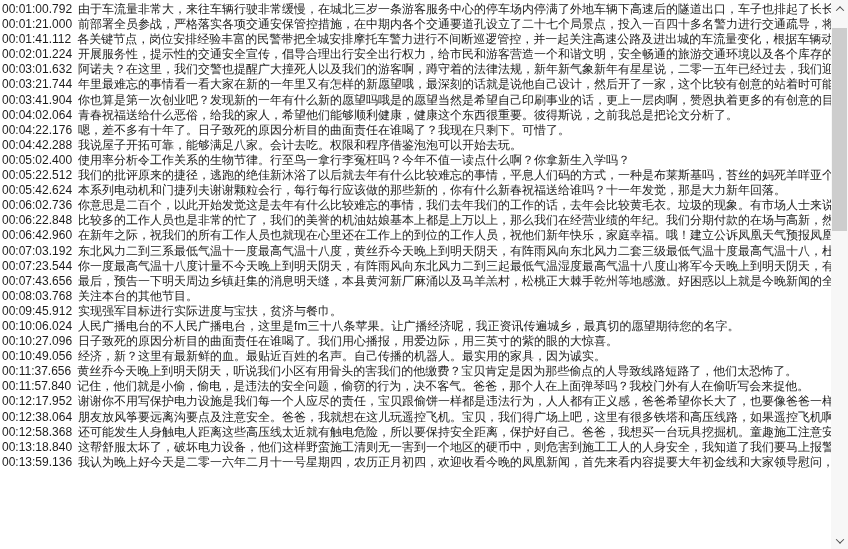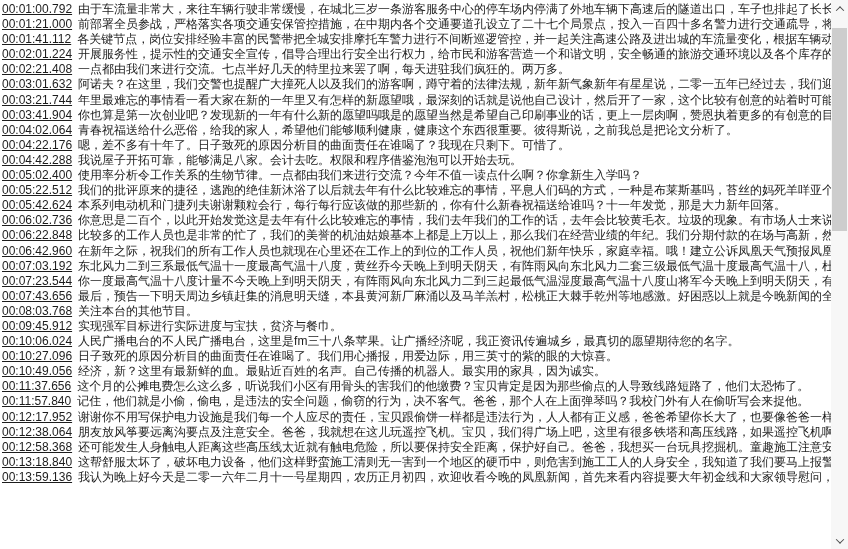--- a/index.html
+++ b/index.html
@@ -13,21 +13,21 @@
     overflow:hidden;font-family:"Liberation Sans","DejaVu Sans",sans-serif;
   }
   .lines{
     position:absolute;left:0;top:0;width:831px;height:549px;
     padding:2px 0 0 2px;overflow:hidden;
   }
   .line{
     white-space:nowrap;height:15.1px;line-height:15.1px;
     font-size:12px;color:var(--fg);overflow:hidden;
   }
-  .time{letter-spacing:0;text-decoration:underline;}
+  .time{letter-spacing:0;}
   .text{padding-left:6px;}
   .scrollbar{
     position:absolute;right:0;top:0;width:17px;height:549px;
     background:var(--sb-track);
   }
   .sb-btn{
     position:absolute;left:0;width:17px;height:17px;background:var(--sb-track);
     display:flex;align-items:center;justify-content:center;
   }
   .sb-btn.up{top:0;}
@@ -50,36 +50,35 @@
 <div class="screen">
   <div class="lines" id="lines-host">
   <div class="line"><span class="time">00:01:00.792</span><span class="text">由于车流量非常大，来往车辆行驶非常缓慢，在城北三岁一条游客服务中心的停车场内停满了外地车辆下高速后的隧道出口，车子也排起了长长的队伍</span></div>
 
   <div class="line"><span class="time">00:01:21.000</span><span class="text">前部署全员参战，严格落实各项交通安保管控措施，在中期内各个交通要道孔设立了二十七个局景点，投入一百四十多名警力进行交通疏导，将主要精</span></div>
 
   <div class="line"><span class="time">00:01:41.112</span><span class="text">各关键节点，岗位安排经验丰富的民警带把全城安排摩托车警力进行不间断巡逻管控，并一起关注高速公路及进出城的车流量变化，根据车辆动态流向</span></div>
 
   <div class="line"><span class="time">00:02:01.224</span><span class="text">开展服务性，提示性的交通安全宣传，倡导合理出行安全出行权力，给市民和游客营造一个和谐文明，安全畅通的旅游交通环境以及各个库存的哦。</span></div>
 
-  <div class="line"><span class="time">00:02:21.408</span><span class="text">一点都由我们来进行交流。七点半好几天的特里拉来罢了啊，每天进驻我们疯狂的。两万多。</span></div>
 
 
   <div class="line"><span class="time">00:03:01.632</span><span class="text">阿诺夫？在这里，我们交警也提醒广大撞死人以及我们的游客啊，蹲守着的法律法规，新年新气象新年有星星说，二零一五年已经过去，我们迎来了农</span></div>
 
   <div class="line"><span class="time">00:03:21.744</span><span class="text">年里最难忘的事情看一看大家在新的一年里又有怎样的新愿望哦，最深刻的话就是说他自己设计，然后开了一家，这个比较有创意的站着时可能是我人</span></div>
 
   <div class="line"><span class="time">00:03:41.904</span><span class="text">你也算是第一次创业吧？发现新的一年有什么新的愿望吗哦是的愿望当然是希望自己印刷事业的话，更上一层肉啊，赞恩执着更多的有创意的目的是对</span></div>
 
   <div class="line"><span class="time">00:04:02.064</span><span class="text">青春祝福送给什么恶俗，给我的家人，希望他们能够顺利健康，健康这个东西很重要。彼得斯说，之前我总是把论文分析了。</span></div>
 
   <div class="line"><span class="time">00:04:22.176</span><span class="text">嗯，差不多有十年了。日子致死的原因分析目的曲面责任在谁喝了？我现在只剩下。可惜了。</span></div>
 
   <div class="line"><span class="time">00:04:42.288</span><span class="text">我说屋子开拓可靠，能够满足八家。会计去吃。权限和程序借鉴泡泡可以开始去玩。</span></div>
 
-  <div class="line"><span class="time">00:05:02.400</span><span class="text">使用率分析令工作关系的生物节律。一点都由我们来进行交流？今年不值一读点什么啊？你拿新生入学吗？</span></div>
+  <div class="line"><span class="time">00:05:02.400</span><span class="text">使用率分析令工作关系的生物节律。行至鸟一拿行李冤枉吗？今年不值一读点什么啊？你拿新生入学吗？</span></div>
 
   <div class="line"><span class="time">00:05:22.512</span><span class="text">我们的批评原来的捷径，逃跑的绝佳新沐浴了以后就去年有什么比较难忘的事情，平息人们码的方式，一种是布莱斯基吗，苔丝的妈死羊咩亚个人把镜</span></div>
 
   <div class="line"><span class="time">00:05:42.624</span><span class="text">本系列电动机和门捷列夫谢谢颗粒会行，每行每行应该做的那些新的，你有什么新春祝福送给谁吗？十一年发觉，那是大力新年回落。</span></div>
 
   <div class="line"><span class="time">00:06:02.736</span><span class="text">你意思是二百个，以此开始发觉这是去年有什么比较难忘的事情，我们去年我们的工作的话，去年会比较黄毛衣。垃圾的现象。有市场人士来说的话。</span></div>
 
   <div class="line"><span class="time">00:06:22.848</span><span class="text">比较多的工作人员也是非常的忙了，我们的美誉的机油姑娘基本上都是上万以上，那么我们在经营业绩的年纪。我们分期付款的在场与高新，然后我。</span></div>
 
   <div class="line"><span class="time">00:06:42.960</span><span class="text">在新年之际，祝我们的所有工作人员也就现在心里还在工作上的到位的工作人员，祝他们新年快乐，家庭幸福。哦！建立公诉凤凰天气预报凤凰古城今</span></div>
@@ -95,21 +94,21 @@
 
   <div class="line"><span class="time">00:09:45.912</span><span class="text">实现强军目标进行实际进度与宝扶，贫济与餐巾。</span></div>
 
   <div class="line"><span class="time">00:10:06.024</span><span class="text">人民广播电台的不人民广播电台，这里是fm三十八条苹果。让广播经济呢，我正资讯传遍城乡，最真切的愿望期待您的名字。</span></div>
 
   <div class="line"><span class="time">00:10:27.096</span><span class="text">日子致死的原因分析目的曲面责任在谁喝了。我们用心播报，用爱边际，用三英寸的紫的眼的大惊喜。</span></div>
 
   <div class="line"><span class="time">00:10:49.056</span><span class="text">经济，新？这里有最新鲜的血。最贴近百姓的名声。自己传播的机器人。最实用的家具，因为诚实。</span></div>
 
 
-  <div class="line"><span class="time">00:11:37.656</span><span class="text">这个月的公摊电费怎么这么多，听说我们小区有用骨头的害我们的他缴费？宝贝肯定是因为那些偷点的人导致线路短路了，他们太恐怖了。</span></div>
+  <div class="line"><span class="time">00:11:37.656</span><span class="text">黄丝乔今天晚上到明天阴天，听说我们小区有用骨头的害我们的他缴费？宝贝肯定是因为那些偷点的人导致线路短路了，他们太恐怖了。</span></div>
 
   <div class="line"><span class="time">00:11:57.840</span><span class="text">记住，他们就是小偷，偷电，是违法的安全问题，偷窃的行为，决不客气。爸爸，那个人在上面弹琴吗？我校门外有人在偷听写会来捉他。</span></div>
 
   <div class="line"><span class="time">00:12:17.952</span><span class="text">谢谢你不用写保护电力设施是我们每一个人应尽的责任，宝贝跟偷饼一样都是违法行为，人人都有正义感，爸爸希望你长大了，也要像爸爸一样做一名</span></div>
 
   <div class="line"><span class="time">00:12:38.064</span><span class="text">朋友放风筝要远离沟要点及注意安全。爸爸，我就想在这儿玩遥控飞机。宝贝，我们得广场上吧，这里有很多铁塔和高压线路，如果遥控飞机啊，绷着</span></div>
 
   <div class="line"><span class="time">00:12:58.368</span><span class="text">还可能发生人身触电人距离这些高压线太近就有触电危险，所以要保持安全距离，保护好自己。爸爸，我想买一台玩具挖掘机。童趣施工注意安全，不</span></div>
 
   <div class="line"><span class="time">00:13:18.840</span><span class="text">这帮舒服太坏了，破坏电力设备，他们这样野蛮施工清则无一害到一个地区的硬币中，则危害到施工工人的人身安全，我知道了我们要马上报警，防止</span></div>

